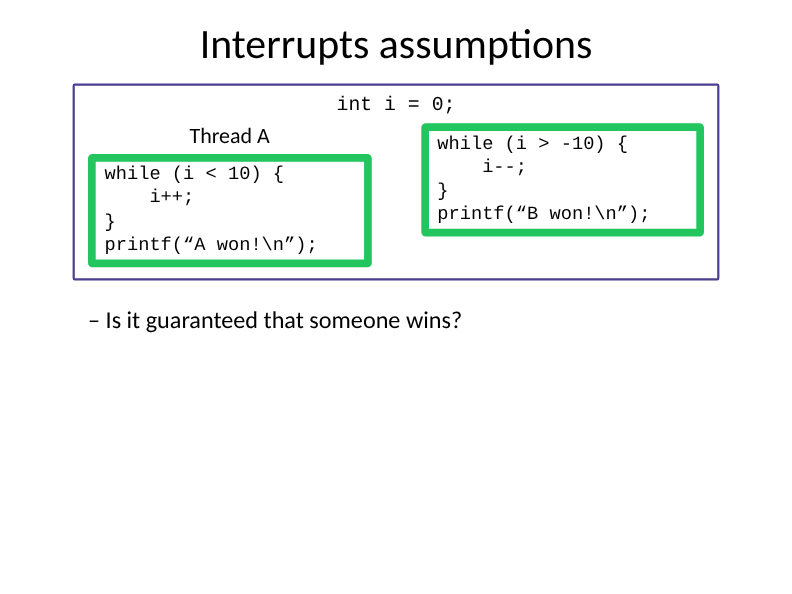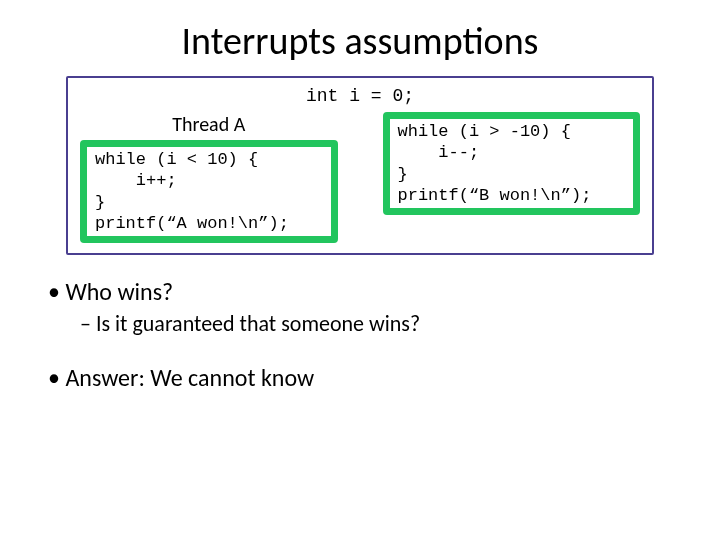--- a/index.html
+++ b/index.html
@@ -96,17 +96,15 @@
     <div class="thread">
       <div class="snippet">while (i &gt; -10) {
     i--;
 }
 printf(“B won!\n”);</div>
     </div>
   </div>
 </div>
 
 <div class="bullets">
-  <div class="b1">Who wins?</div>
   <div class="b2">Is it guaranteed that someone wins?</div>
   <div class="spacer"></div>
-  <div class="b1">Answer: We cannot know</div>
 </div>
 
 </body></html>

